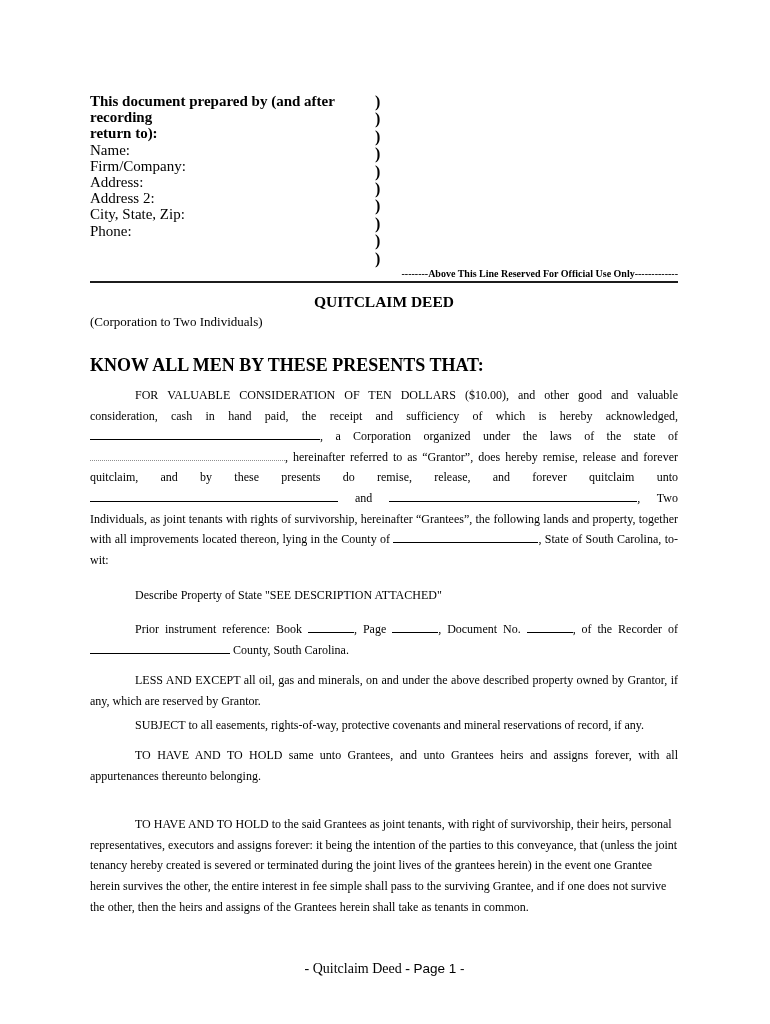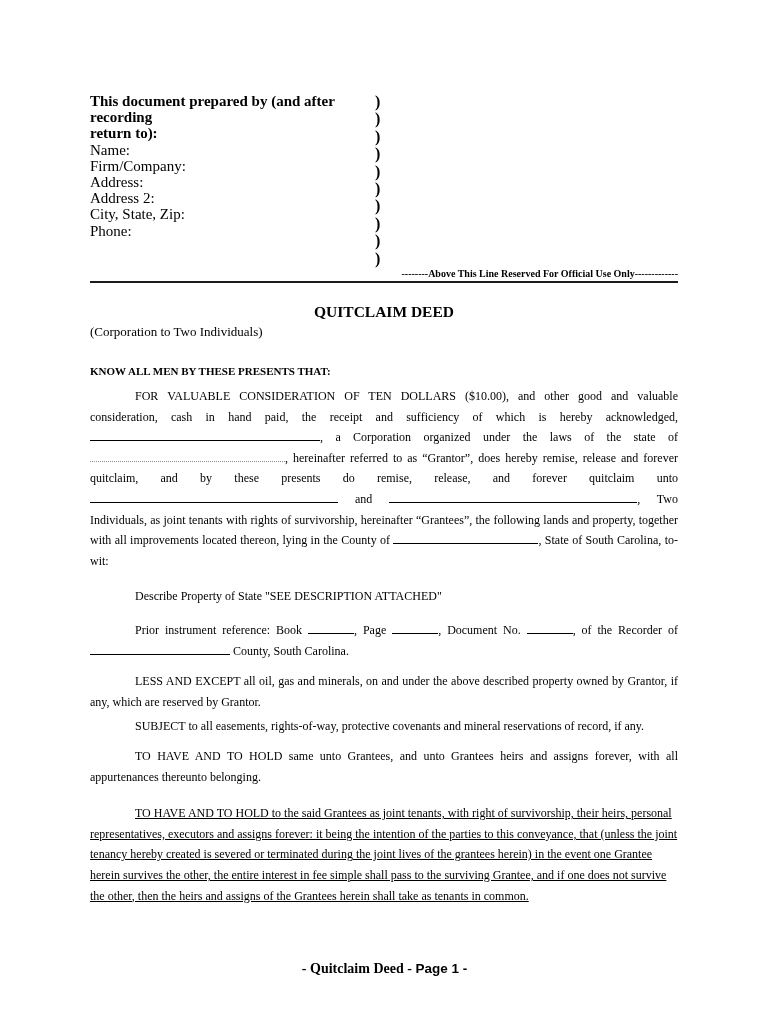--- a/index.html
+++ b/index.html
@@ -25,52 +25,52 @@
   
   .official-use{
     text-align:right;font-weight:bold;font-size:10px;
     margin-top:1px;letter-spacing:0px;
   }
   .header-rule{
     border:none;border-top:2.5px solid #1c1c1c;margin:2px 0 0 0;
   }
 
   
-  .doc-title{ text-align:center;font-weight:bold;font-size:15.5px;margin-top:19px;line-height:20px;}
+  .doc-title{ text-align:center;font-weight:bold;font-size:15.5px;margin-top:9px;line-height:20px;}
   .doc-subtitle{font-size:13px;line-height:20px;}
-  .opening-heading{font-weight:bold;font-size:11px;margin-top:23px;}
+  .opening-heading{font-weight:bold;font-size:18px;margin-top:23px;}
 
   
   .para{
     font-size:12px;line-height:20.6px;
     text-align:justify;text-indent:45px;
     margin:0;
   }
   .para.no-justify{text-align:left;}
   .m-consideration{margin-top:9px;}
   .m-describe{margin-top:15px;text-align:left;}
   .m-prior{margin-top:13px;}
   .m-less{margin-top:10px;}
   .m-subject{margin-top:4px;}
   .m-tohave1{margin-top:9px;}
-  .m-tohave2{margin-top:16px;text-decoration:underline;}
+  .m-tohave2{margin-top:28px;}
 
   
   .blank{
     display:inline-block;
     height:12px;
     border-bottom:1.3px solid #000;
     vertical-align:baseline;
   }
   .blank.dotted{border-bottom:1.6px dotted #8f8f8f;}
 
   
   .footer{
     position:absolute;left:0;width:769px;bottom:47px;
-    text-align:center;font-size:14px;font-weight:bold;
+    text-align:center;font-size:14px;
   }
   .footer .sans{font-family:"Liberation Sans", sans-serif;font-size:13.5px;}
 </style>
 </head>
 <body>
 
 <div class="page">
   <div class="content">
 
     <div class="prepared-row">

